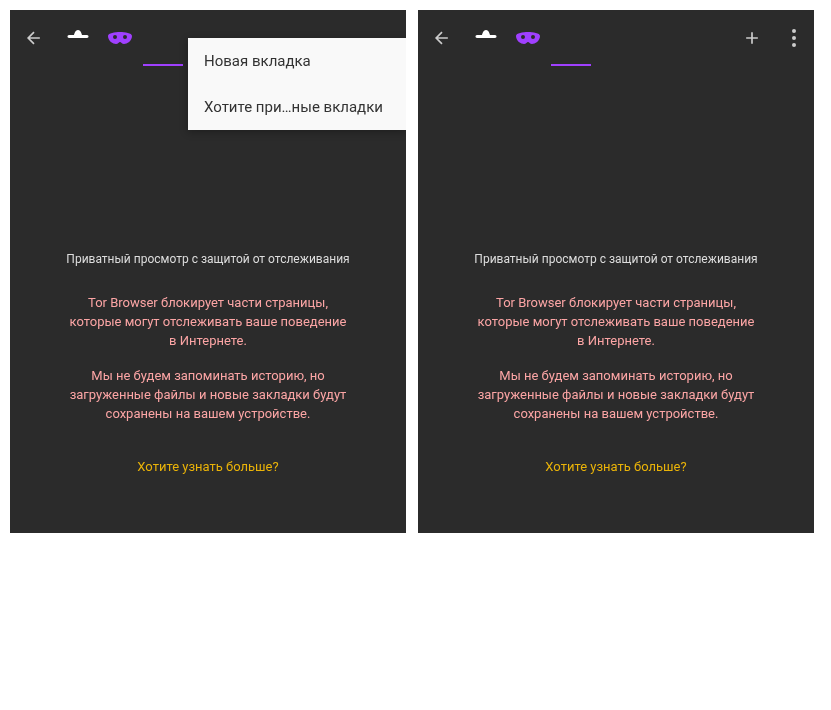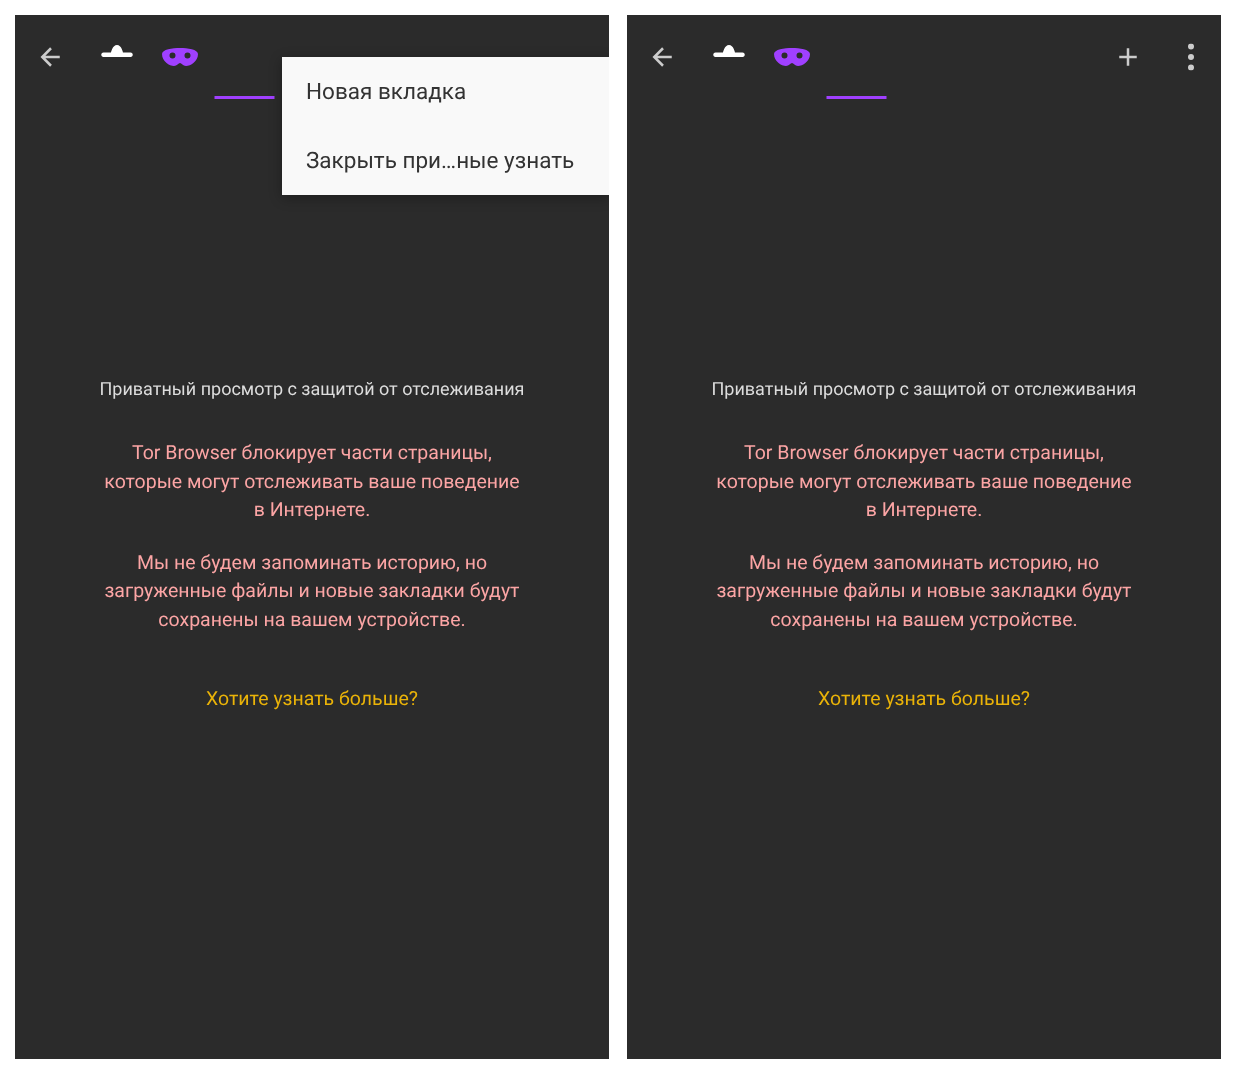--- a/index.html
+++ b/index.html
@@ -11,21 +11,21 @@
       font-family: -apple-system, BlinkMacSystemFont, "Segoe UI", Roboto, Arial, sans-serif;
       background: #fff;
       width: 831px;
       height: 710px;
       display: flex;
       gap: 12px;
       padding: 10px;
     }
     .phone {
       width: 396px;
-      height: 696px;
+      height: 523px;
       background: #2b2b2b;
       position: relative;
       overflow: hidden;
     }
     .toolbar {
       height: 56px;
       display: flex;
       align-items: center;
       padding: 0 8px;
       gap: 14px;
@@ -141,21 +141,21 @@
     <div class="mask-icon">
       <svg width="28" height="16" viewBox="0 0 28 16">
           <path fill="#a040ff" d="M14 2c-5 0-12 1-12 4 0 5 5 8 8 8 2 0 3-2 4-2s2 2 4 2c3 0 8-3 8-8 0-3-7-4-12-4zm-5 7a2 2 0 110-4 2 2 0 010 4zm10 0a2 2 0 110-4 2 2 0 010 4z"></path>
         </svg>
     </div>
     <div class="mask-underline"></div>
   </div>
 
   <div class="dropdown">
     <div class="dropdown-item">Новая вкладка</div>
-    <div class="dropdown-item">Закрыть при…ные узнать</div>
+    <div class="dropdown-item">Хотите при…ные вкладки</div>
   </div>
 
   <div class="content">
     <div class="title">Приватный просмотр с защитой от отслеживания</div>
     <div class="desc">Tor Browser блокирует части страницы, которые могут отслеживать ваше поведение в Интернете.</div>
     <div class="desc">Мы не будем запоминать историю, но загруженные файлы и новые закладки будут сохранены на вашем устройстве.</div>
     <a class="link">Хотите узнать больше?</a>
   </div>
 </div>
 

